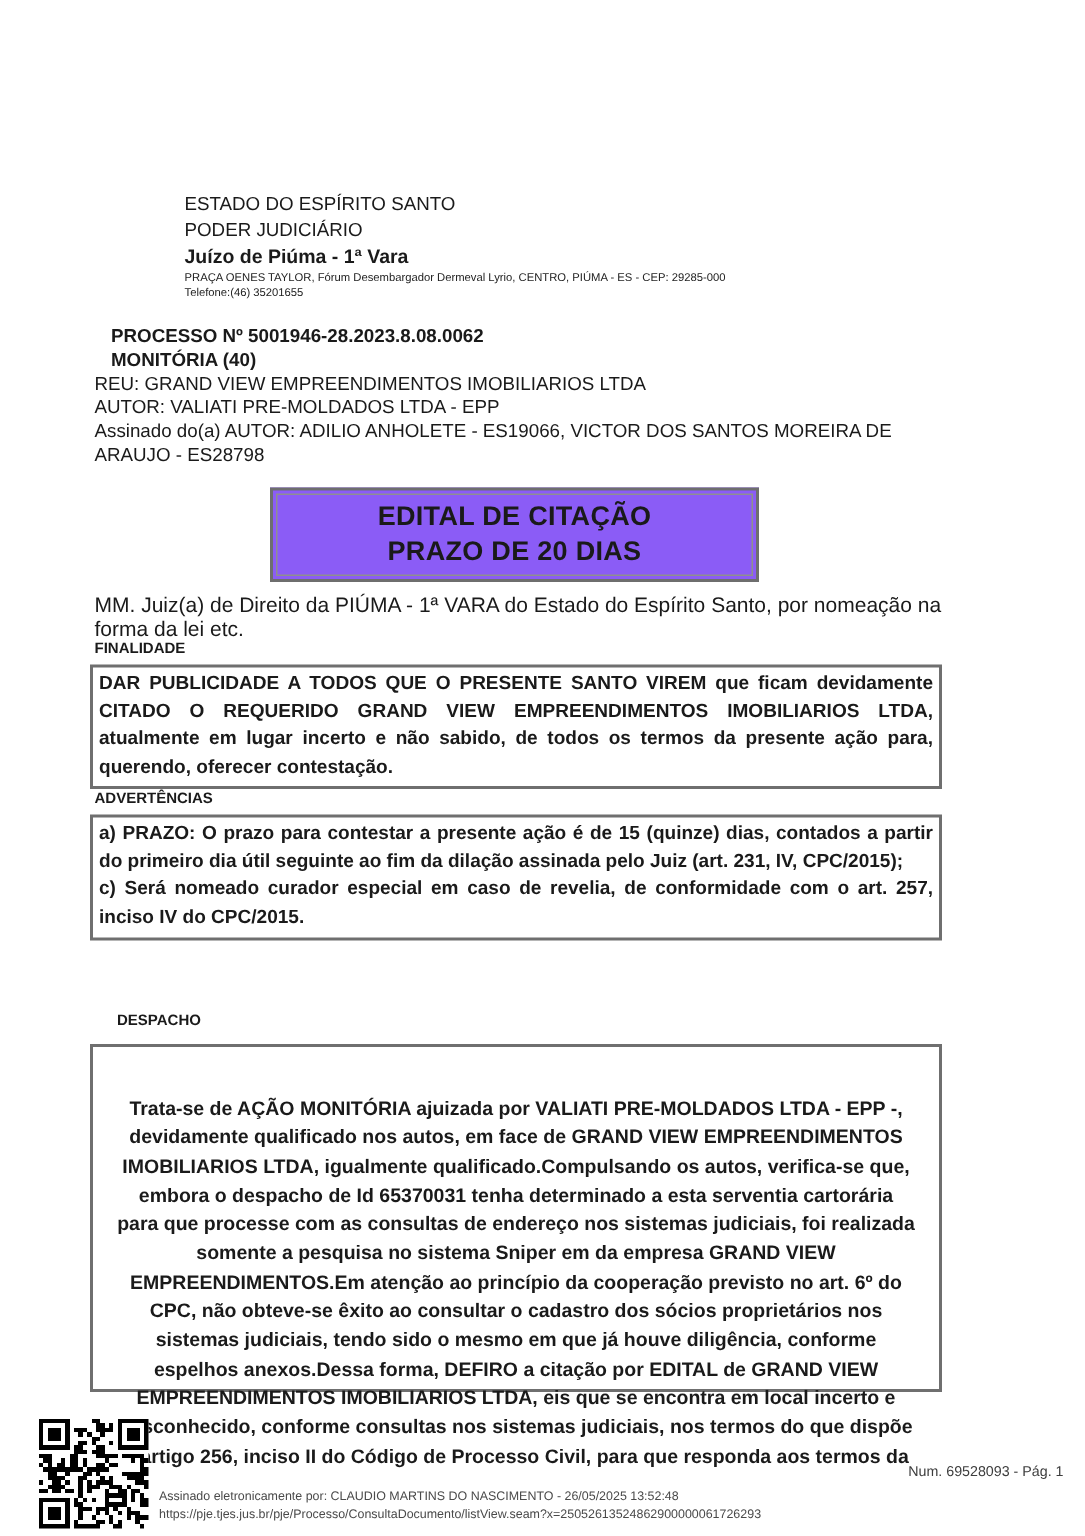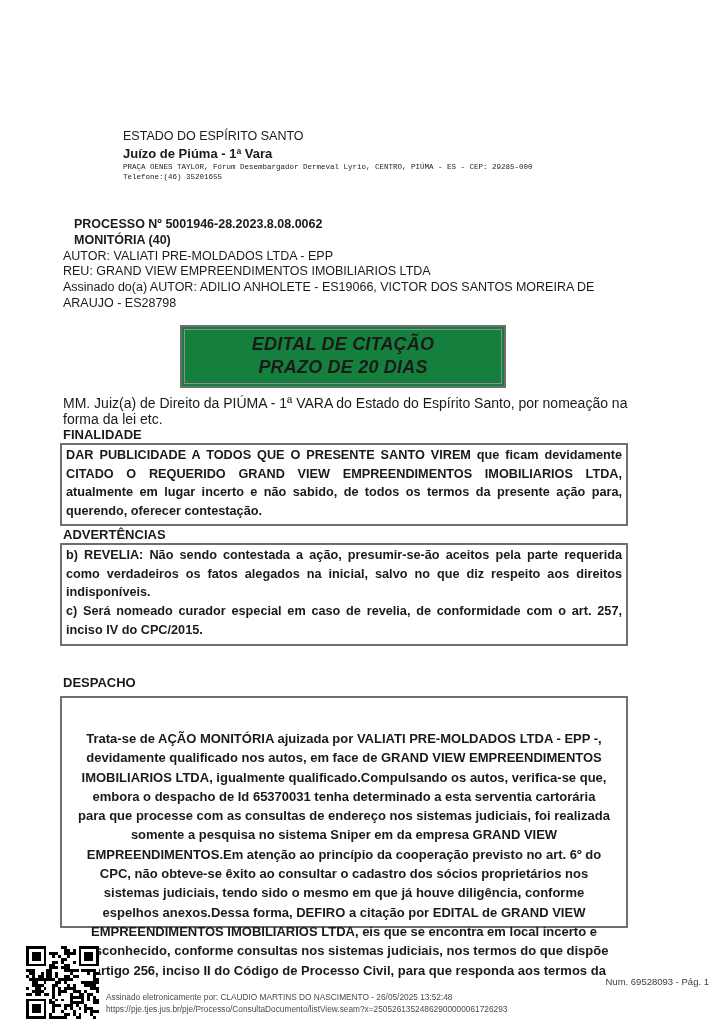--- a/index.html
+++ b/index.html
@@ -6,41 +6,41 @@
   html,body { background:#ffffff; }
   .page {
     position:relative; width:723px; height:1024px; margin:0 auto;
     background:#ffffff; overflow:hidden; color:#1a1a1a;
     font-family:"Liberation Sans","DejaVu Sans",sans-serif;
   }
   
   .court-header { position:absolute; left:123px; top:128px; width:520px; }
   .hdr-line   { font-size:12.5px; line-height:17px; }
   .hdr-court  { font-size:13px; font-weight:700; line-height:18px; }
-  .hdr-small  { font-size:7.5px; line-height:9.5px; color:#222;font-family:Liberation Mono, monospace; }
+  .hdr-small  { font-size:7.5px; line-height:9.5px; color:#222; }
   
   .process-block { position:absolute; left:63px; top:217px; width:562px; font-size:12.5px; line-height:15.8px; }
   .bold { font-weight:700;padding-left:11px; }
   
   .edital-outer {
     position:absolute; left:180px; top:325px; width:326px;
-    border:2px solid #6e6e6e; padding:2px; background:#15803d;font-style:italic;
+    border:2px solid #6e6e6e; padding:2px; background:#8b5cf6;
   }
   .edital-inner {
     border:1px solid #8f8f8f; text-align:center;
     padding:3px 2px 4px 2px;
   }
   .edital-line { font-size:18px; font-weight:700; line-height:23px; letter-spacing:0.2px; }
   
   .intro { position:absolute; left:63px; top:396px; width:566px; font-size:14px; line-height:15.8px; }
   
-  .sec-heading { position:absolute; left:63px; font-size:13px; font-weight:700; }
+  .sec-heading { position:absolute; left:63px; font-size:10px; font-weight:700; }
   .sec-finalidade   { top:427px; }
   .sec-advertencias { top:527px; }
-  .sec-despacho     { top:675px; }
+  .sec-despacho     { top:675px;margin-left:15px; }
   
   .tbox {
     position:absolute; left:60px; width:568px;
     border:2px solid #6f6f6f; background:#fff;
   }
   .box-finalidade {
     top:443px; padding:1px 4px 3px 4px;
     font-size:12.7px; font-weight:700; line-height:18.7px; text-align:justify;
   }
   .box-advertencias {
@@ -61,48 +61,49 @@
     font-size:9.5px; color:#3d3d3d; text-align:right;
   }
 </style>
 </head>
 <body>
 
 <div class="page">
 
   <div class="court-header">
     <div class="hdr-line">ESTADO DO ESPÍRITO SANTO</div>
+    <div class="hdr-line">PODER JUDICIÁRIO</div>
     <div class="hdr-court">Juízo de Piúma - 1ª Vara</div>
     <div class="hdr-small">PRAÇA OENES TAYLOR, Fórum Desembargador Dermeval Lyrio, CENTRO, PIÚMA - ES - CEP: 29285-000</div>
     <div class="hdr-small">Telefone:(46) 35201655</div>
   </div>
 
   <div class="process-block">
     <div class="bold">PROCESSO Nº 5001946-28.2023.8.08.0062</div>
     <div class="bold">MONITÓRIA (40)</div>
+    <div>REU: GRAND VIEW EMPREENDIMENTOS IMOBILIARIOS LTDA</div>
     <div>AUTOR: VALIATI PRE-MOLDADOS LTDA - EPP</div>
-    <div>REU: GRAND VIEW EMPREENDIMENTOS IMOBILIARIOS LTDA</div>
     <div>Assinado do(a) AUTOR: ADILIO ANHOLETE - ES19066, VICTOR DOS SANTOS MOREIRA DE ARAUJO - ES28798</div>
   </div>
 
   <div class="edital-outer">
     <div class="edital-inner">
       <div class="edital-line">EDITAL DE CITAÇÃO</div>
       <div class="edital-line">PRAZO DE 20 DIAS</div>
     </div>
   </div>
 
   <div class="intro">MM. Juiz(a) de Direito da PIÚMA - 1ª VARA do Estado do Espírito Santo, por nomeação na forma da lei etc.</div>
 
   <div class="sec-heading sec-finalidade">FINALIDADE</div>
   <div class="tbox box-finalidade">DAR PUBLICIDADE A TODOS QUE O PRESENTE SANTO VIREM que ficam devidamente CITADO O REQUERIDO GRAND VIEW EMPREENDIMENTOS IMOBILIARIOS LTDA, atualmente em lugar incerto e não sabido, de todos os termos da presente ação para, querendo, oferecer contestação.</div>
 
   <div class="sec-heading sec-advertencias">ADVERTÊNCIAS</div>
   <div class="tbox box-advertencias">
-    <div class="adv-item">b) REVELIA: Não sendo contestada a ação, presumir-se-ão aceitos pela parte requerida como verdadeiros os fatos alegados na inicial, salvo no que diz respeito aos direitos indisponíveis.</div>
+    <div class="adv-item">a) PRAZO: O prazo para contestar a presente ação é de 15 (quinze) dias, contados a partir do primeiro dia útil seguinte ao fim da dilação assinada pelo Juiz (art. 231, IV, CPC/2015);</div>
     <div class="adv-item">c) Será nomeado curador especial em caso de revelia, de conformidade com o art. 257, inciso IV do CPC/2015.</div>
   </div>
 
   <div class="sec-heading sec-despacho">DESPACHO</div>
   <div class="tbox box-despacho">Trata-se de AÇÃO MONITÓRIA ajuizada por VALIATI PRE-MOLDADOS LTDA - EPP -, devidamente qualificado nos autos, em face de GRAND VIEW EMPREENDIMENTOS IMOBILIARIOS LTDA, igualmente qualificado.Compulsando os autos, verifica-se que, embora o despacho de Id 65370031 tenha determinado a esta serventia cartorária para que processe com as consultas de endereço nos sistemas judiciais, foi realizada somente a pesquisa no sistema Sniper em da empresa GRAND VIEW EMPREENDIMENTOS.Em atenção ao princípio da cooperação previsto no art. 6º do CPC, não obteve-se êxito ao consultar o cadastro dos sócios proprietários nos sistemas judiciais, tendo sido o mesmo em que já houve diligência, conforme espelhos anexos.Dessa forma, DEFIRO a citação por EDITAL de GRAND VIEW EMPREENDIMENTOS IMOBILIARIOS LTDA, eis que se encontra em local incerto e desconhecido, conforme consultas nos sistemas judiciais, nos termos do que dispõe o artigo 256, inciso II do Código de Processo Civil, para que responda aos termos da</div>
 
   <svg class="qr" viewBox="0 0 25 25" shape-rendering="crispEdges">
       <rect x="0" y="0" width="25" height="25" fill="#ffffff"></rect>
       <rect x="12" y="0" width="1" height="1" fill="#000"></rect>
       <rect x="13" y="0" width="1" height="1" fill="#000"></rect>

